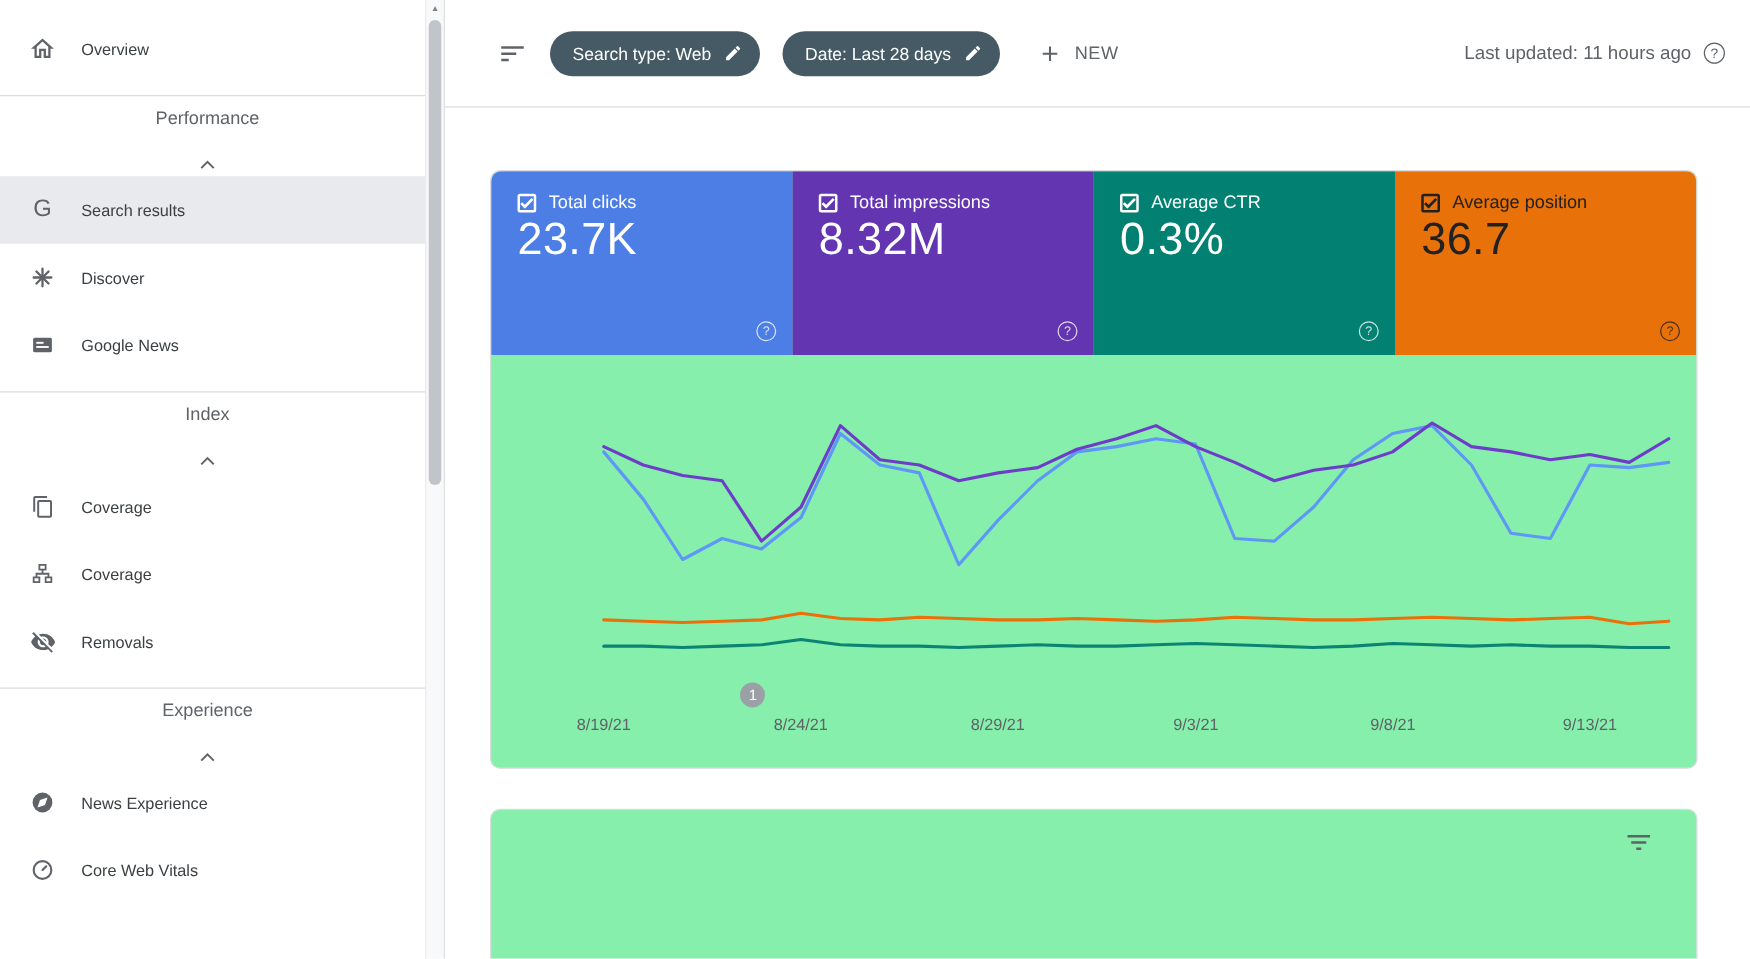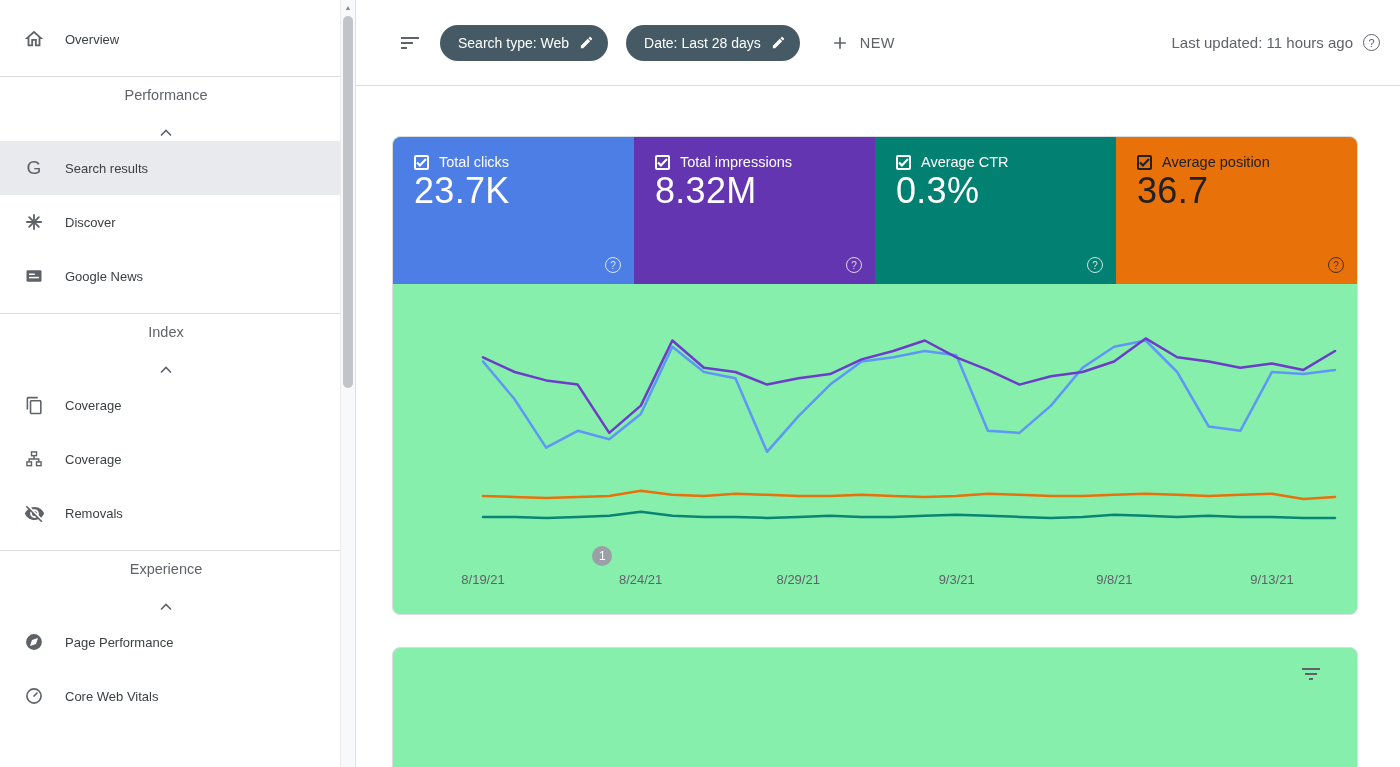--- a/index.html
+++ b/index.html
@@ -166,21 +166,21 @@
           </svg>
       </span>
     </div>
     <div class="side-item">
       <span class="icn">
         <svg width="20" height="20" viewBox="0 0 24 24">
             <circle cx="12" cy="12" r="9.5" fill="#5f6368"></circle>
             <path d="M14.4 14.4L7.2 16.8l2.4-7.2 7.2-2.4-2.4 7.2z" fill="#fff"></path>
           </svg>
       </span>
-      <span class="side-label">Page Performance</span>
+      <span class="side-label">News Experience</span>
     </div>
     <div class="side-item">
       <span class="icn">
         <svg width="20" height="20" viewBox="0 0 24 24" fill="none" stroke="#5f6368" stroke-width="2" stroke-linecap="round">
             <circle cx="12" cy="12" r="8.5"></circle>
             <path d="M12 12l3.6-3.6"></path>
           </svg>
       </span>
       <span class="side-label">Core Web Vitals</span>
     </div>

